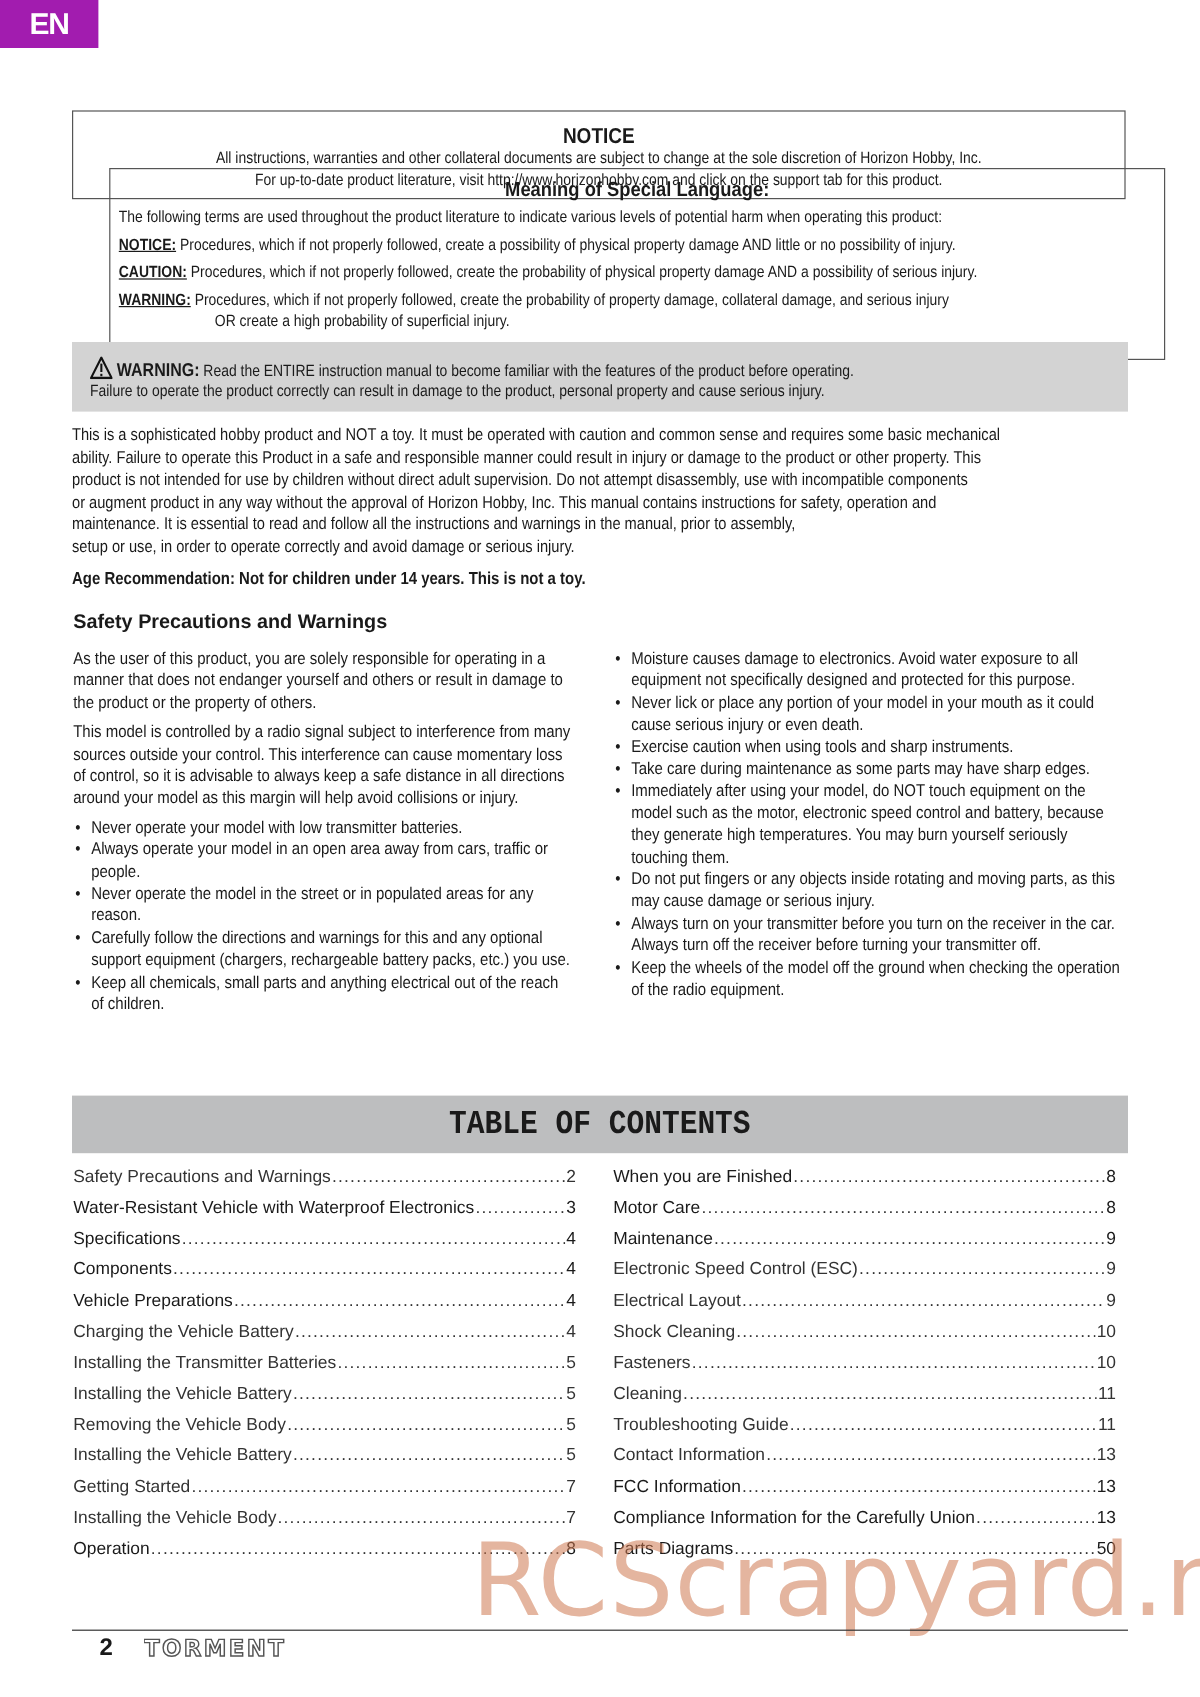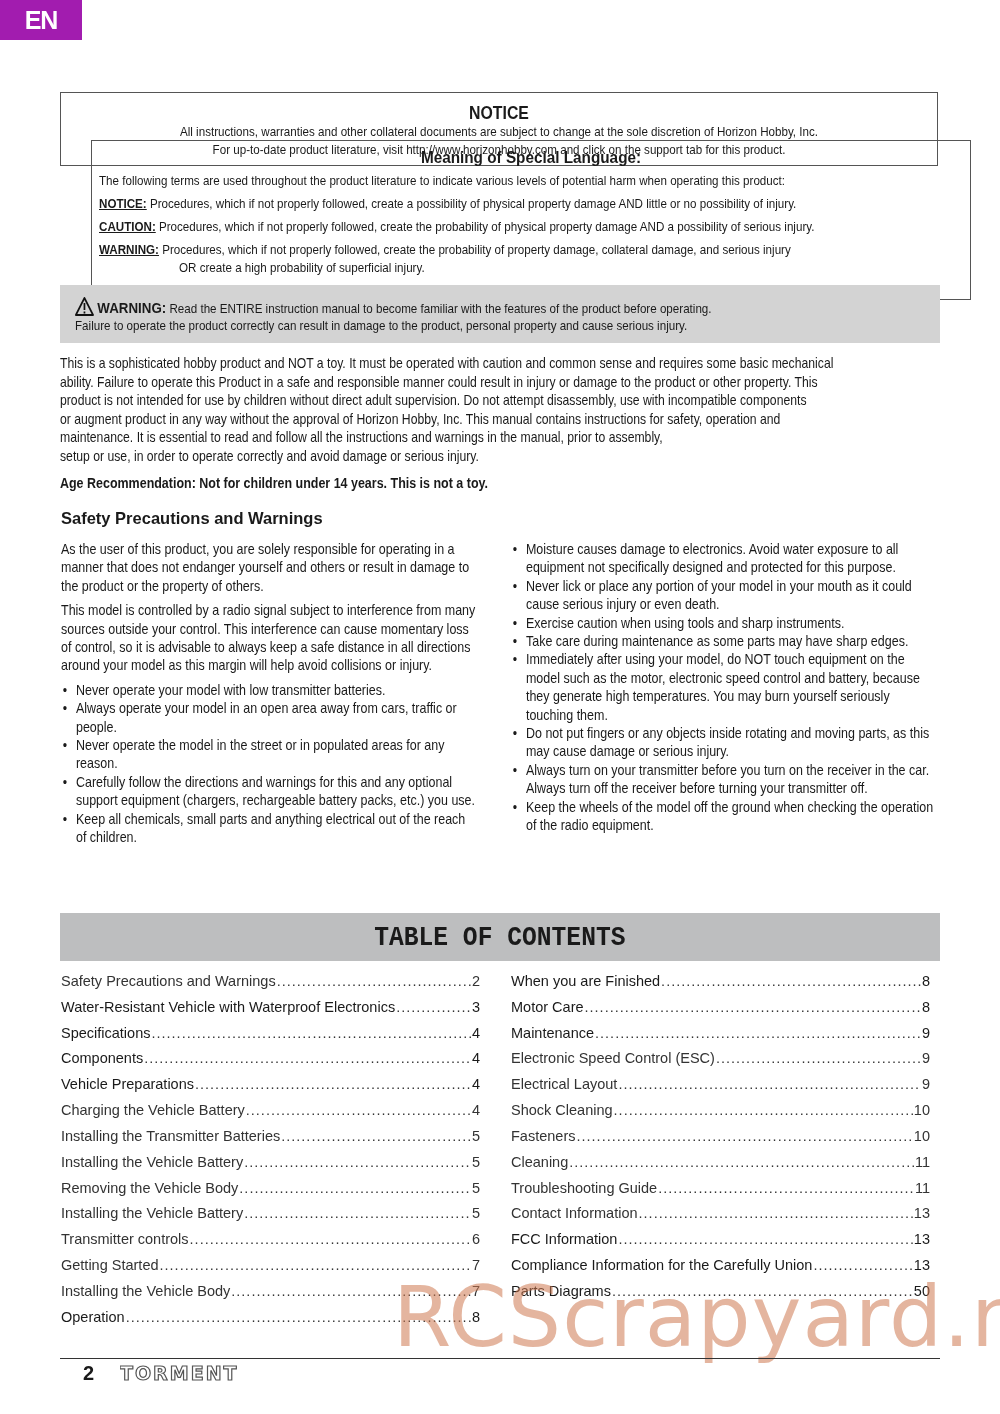--- a/index.html
+++ b/index.html
@@ -193,25 +193,20 @@
       <span class="lbl">Removing the Vehicle Body</span>
       <span class="dots"></span>
       <span class="pg">5</span>
     </div>
     <div class="toc-row light">
       <span class="lbl">Installing the Vehicle Battery</span>
       <span class="dots"></span>
       <span class="pg">5</span>
     </div>
     <div class="toc-row light">
-      <span class="lbl">Transmitter controls</span>
-      <span class="dots"></span>
-      <span class="pg">6</span>
-    </div>
-    <div class="toc-row light">
       <span class="lbl">Getting Started</span>
       <span class="dots"></span>
       <span class="pg">7</span>
     </div>
     <div class="toc-row light">
       <span class="lbl">Installing the Vehicle Body</span>
       <span class="dots"></span>
       <span class="pg">7</span>
     </div>
     <div class="toc-row bold">

